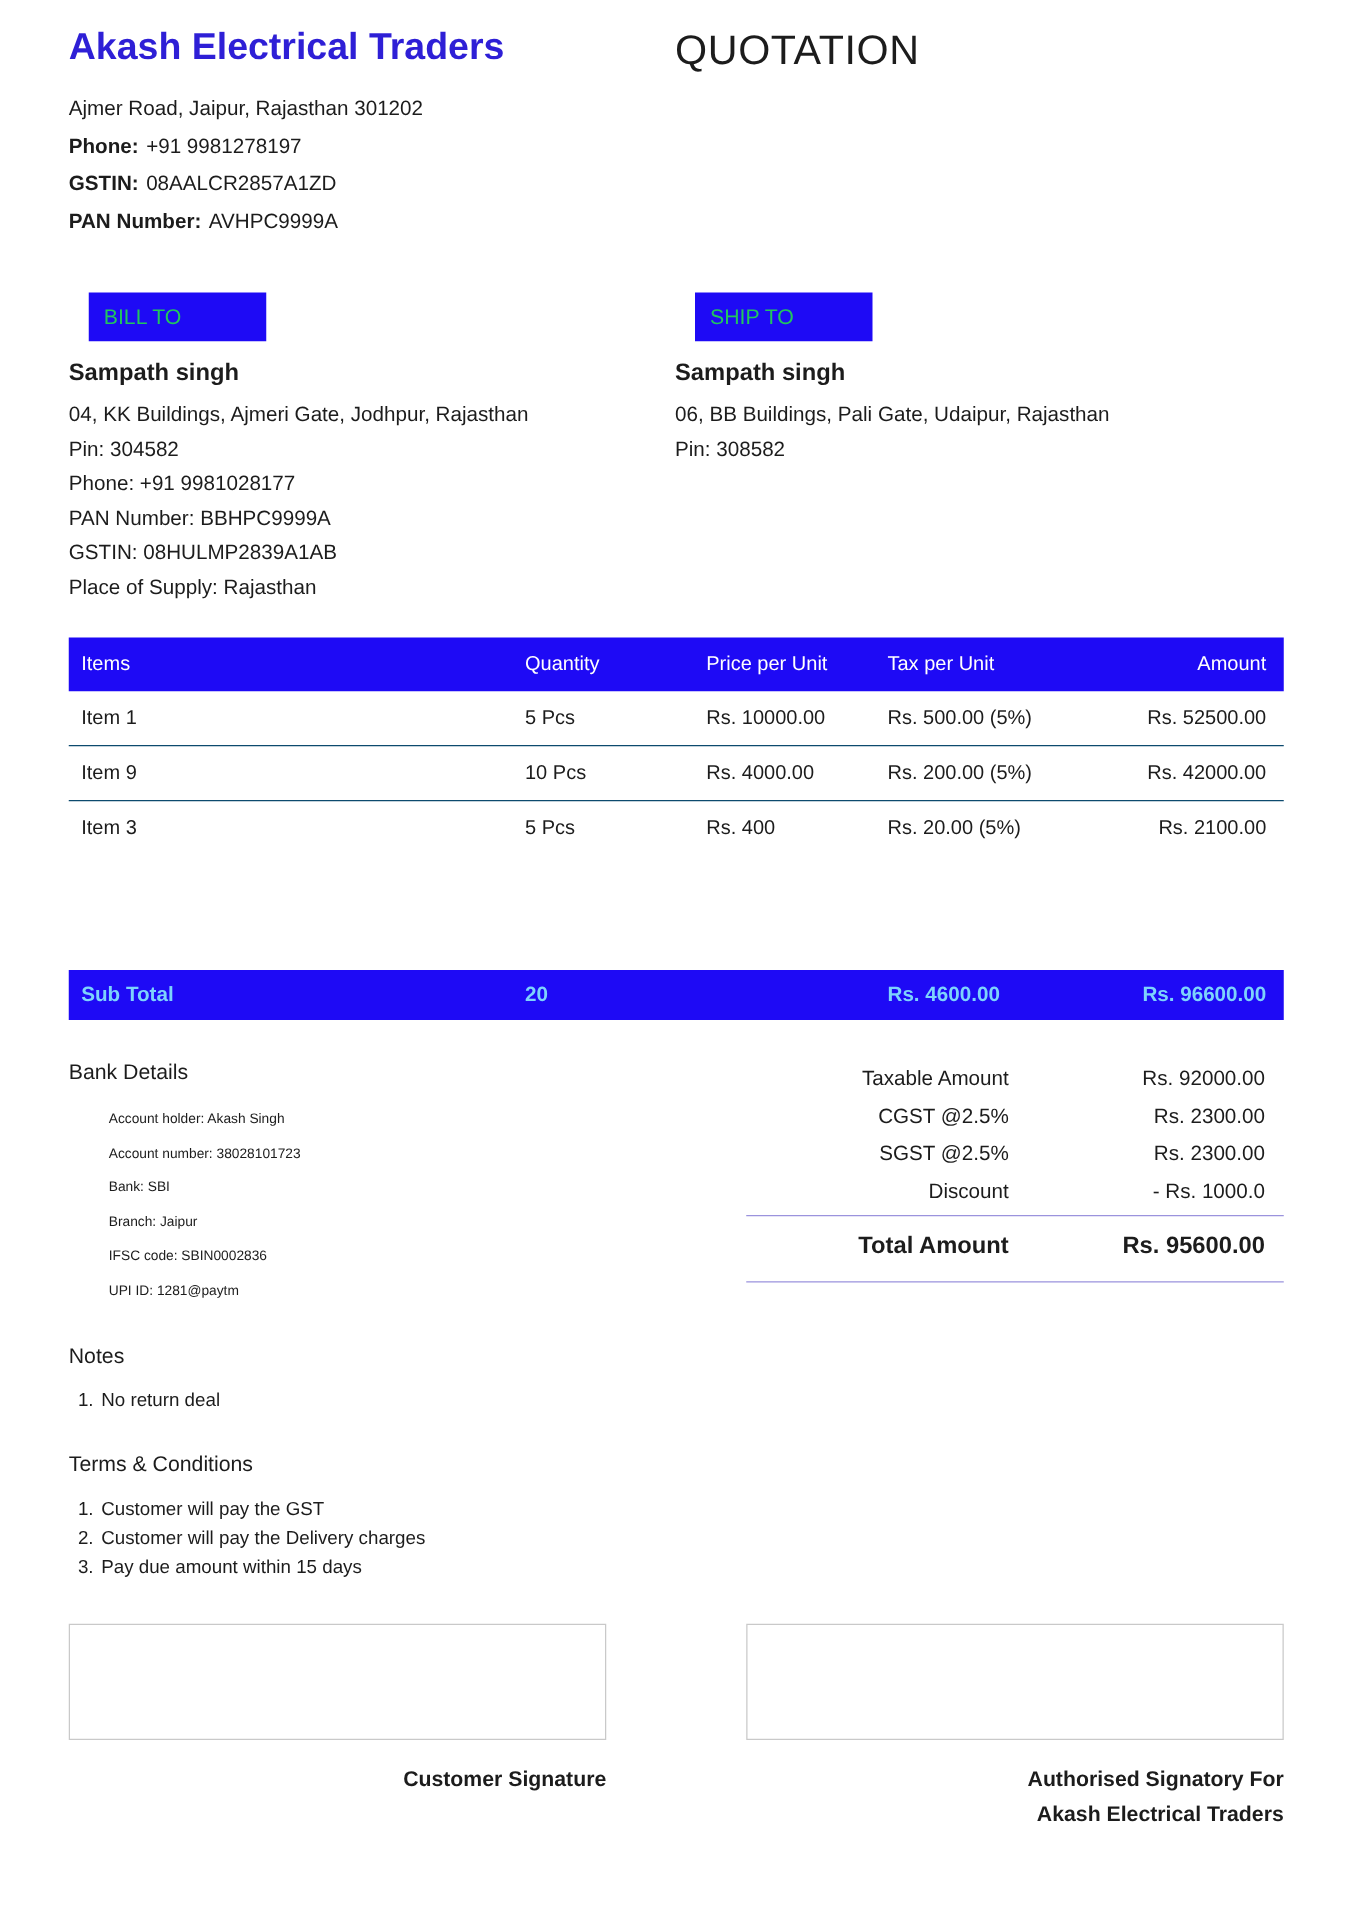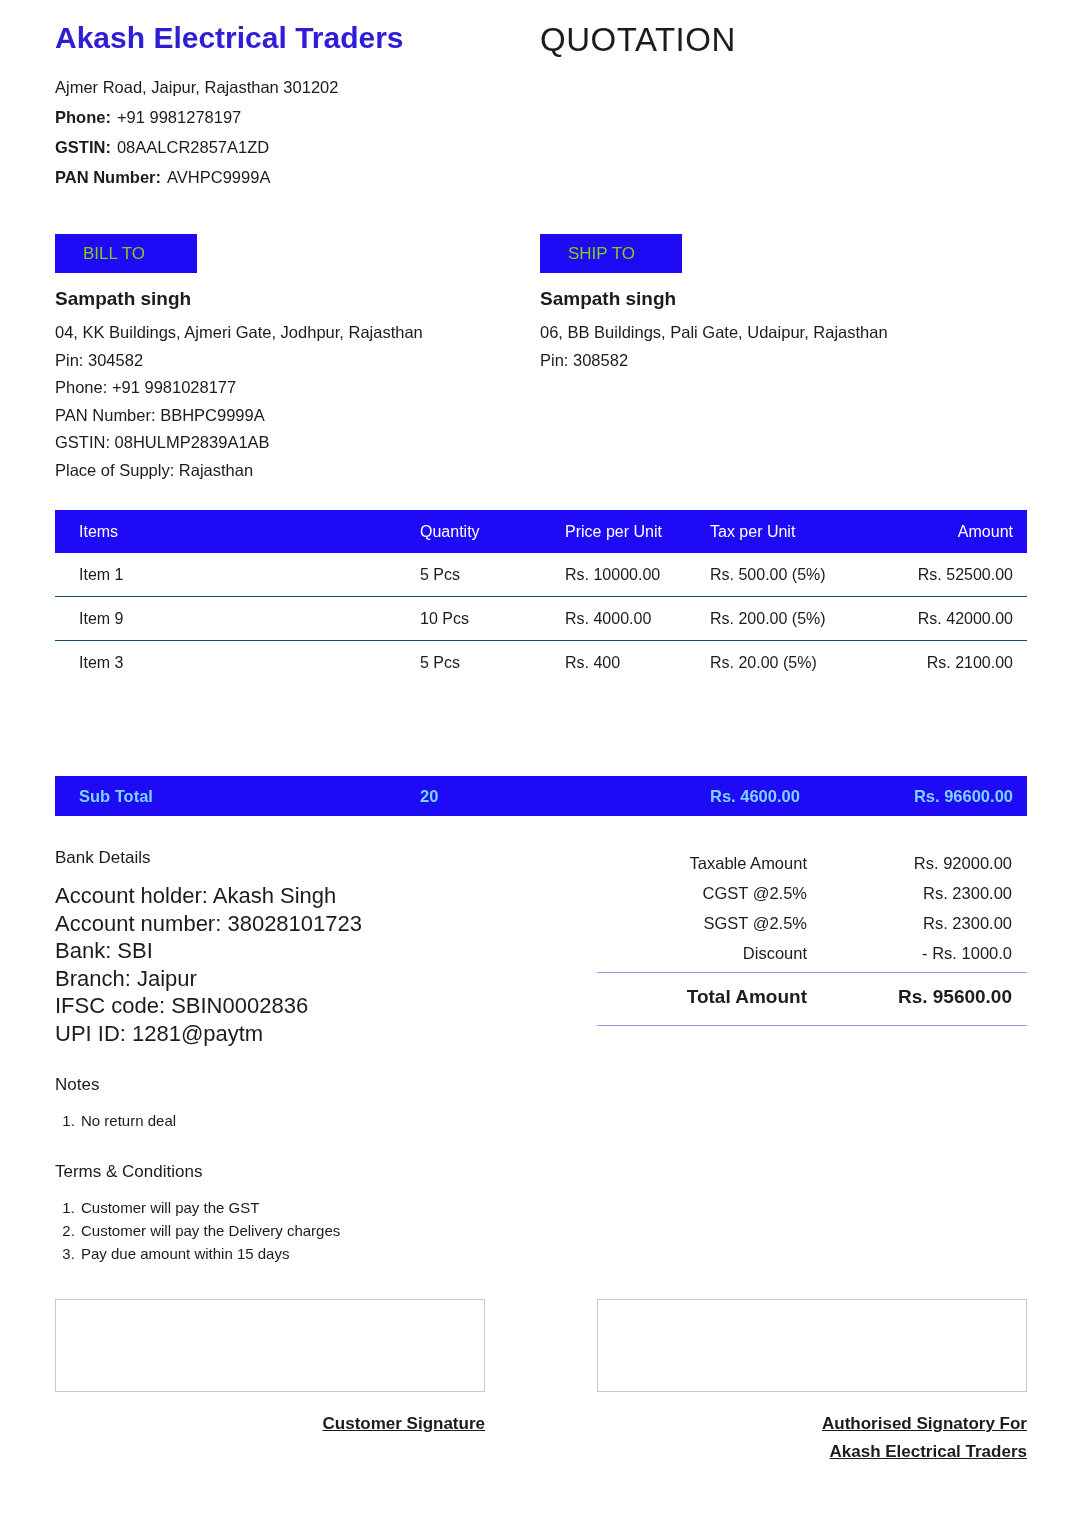--- a/index.html
+++ b/index.html
@@ -18,62 +18,62 @@
   .company-name { font-size: 30px; font-weight: bold; color: #2e1fd6; line-height: 40px; margin-bottom: 20px; }
   .doc-title { font-size: 33px; font-weight: 400; line-height: 44px; margin-bottom: 16px; letter-spacing: 0.5px; }
   .info-line { font-size: 16.5px; line-height: 18px; margin-bottom: 12px; }
   .info-line b { font-weight: bold; }
   .lbl-gap { display: inline-block; width: 6px; }
 
   
   .addresses-row { display: flex; margin-top: 36px; }
   .tag-button {
     display: flex; align-items: center;
-    width: 142px; height: 39px; padding-left: 28px;
-    background: #1e0af5; color: #84cc16; font-size: 17px;
+    width: 142px; height: 39px; padding-left: 12px;
+    background: #1e0af5; color: #22c55e; font-size: 17px; margin-left: 16px;
   }
   .party-name { font-size: 19px; font-weight: bold; margin-top: 15px; margin-bottom: 9px; }
   .party-line { font-size: 16.5px; line-height: 27.5px; }
 
   
   .items-table { margin-top: 26px; }
   .grid-row {
     display: grid;
     grid-template-columns: 365px 145px 145px 160px 1fr;
     align-items: center;
   }
   .thead { background: #1e0af5; color: #ffffff; height: 43px; font-size: 16px; }
   .trow { height: 44px; font-size: 16px; }
   .trow.sep { border-bottom: 1px solid #0c4a6e; }
-  .c-items { padding-left: 24px; }
+  .c-items { padding-left: 10px; }
   .c-amount { text-align: right; padding-right: 14px; }
   .table-gap { height: 91px; }
   .subtotal-bar { background: #1e0af5; color: #7dd3fc; height: 40px; font-size: 16.5px; font-weight: bold; }
 
   
   .details-row { display: flex; margin-top: 32px; }
   .bank-block { width: 485px; flex: 0 0 485px; }
   .section-heading { font-size: 17px; font-weight: normal; line-height: 20px; margin-bottom: 14px; }
-  .bank-line { font-size: 22px; line-height: 27.5px; }
+  .bank-line { font-size: 11px; line-height: 27.5px; margin-left: 32px; }
   .summary-block { margin-left: auto; width: 430px; }
   .summary-row { display: flex; justify-content: flex-end; align-items: center; height: 30px; font-size: 16.5px; }
   .summary-label { width: 210px; text-align: right; }
   .summary-value { width: 220px; text-align: right; padding-right: 15px; }
   .summary-divider { border-top: 1px solid #9b93dd; margin-top: 4px; }
   .total-row { height: 48px; font-size: 19px; font-weight: bold; }
 
   
   .notes-block { margin-top: 28px; }
   .terms-block { margin-top: 30px; }
   .doc-list { list-style: decimal; padding-left: 24px; font-size: 15px; color: #1c1c1c; }
   .doc-list li { line-height: 23px; padding-left: 2px; }
 
   
   .signature-row { display: flex; justify-content: space-between; margin-top: 34px; }
-  .sig-col { width: 430px; text-decoration: underline; }
+  .sig-col { width: 430px; }
   .sig-box { width: 430px; height: 93px; border: 1px solid #c9c9c9; background: #ffffff; }
   .sig-label { margin-top: 18px; text-align: right; font-size: 17px; font-weight: bold; line-height: 28px; }
 
   .thanks { margin-top: 58px; text-align: right; font-size: 17px; font-weight: bold; }
 </style>
 </head>
 <body>
 
 <div class="page">
 

